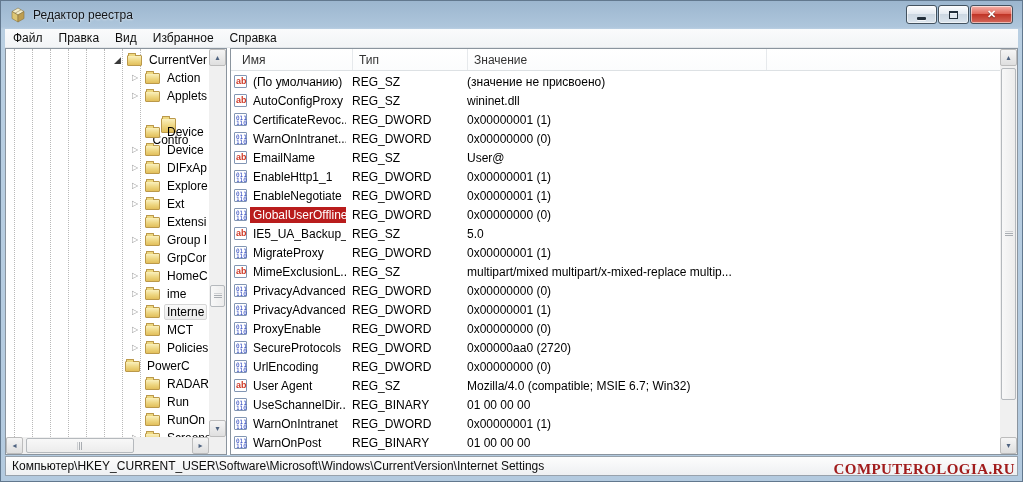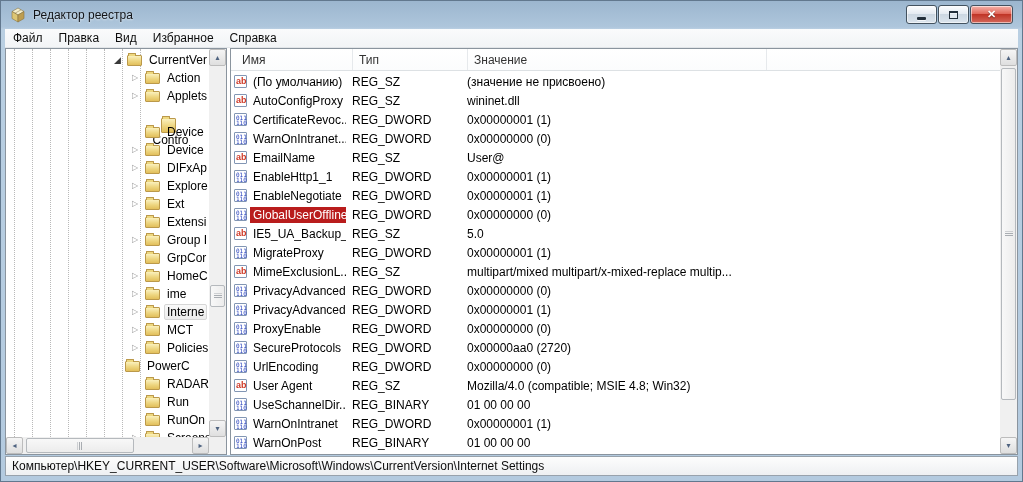--- a/index.html
+++ b/index.html
@@ -430,21 +430,21 @@
             </span>
             <span class="cell-type">REG_DWORD</span>
             <span class="cell-value">0x00000000 (0)</span>
           </div>
           <div class="lv-row">
             <span class="cell-name">
               <span class="vicon sz"></span>
               <span class="vname">User Agent</span>
             </span>
             <span class="cell-type">REG_SZ</span>
-            <span class="cell-value">Mozilla/4.0 (compatible; MSIE 4.8; Win32)</span>
+            <span class="cell-value">Mozilla/4.0 (compatible; MSIE 6.7; Win32)</span>
           </div>
           <div class="lv-row">
             <span class="cell-name">
               <span class="vicon bin"></span>
               <span class="vname">UseSchannelDir...</span>
             </span>
             <span class="cell-type">REG_BINARY</span>
             <span class="cell-value">01 00 00 00</span>
           </div>
           <div class="lv-row">
@@ -469,14 +469,15 @@
         <div class="sb-thumb v" style="top:19px; height:332px;"></div>
         <div class="sb-btn v down">▾</div>
       </div>
     </div>
 
   </div>
 
   <div class="statusbar">
     <span class="status-path">Компьютер\HKEY_CURRENT_USER\Software\Microsoft\Windows\CurrentVersion\Internet Settings</span>
   </div>
+  <div class="watermark">COMPUTEROLOGIA.RU</div>
 
 </div>
 
 </body></html>

